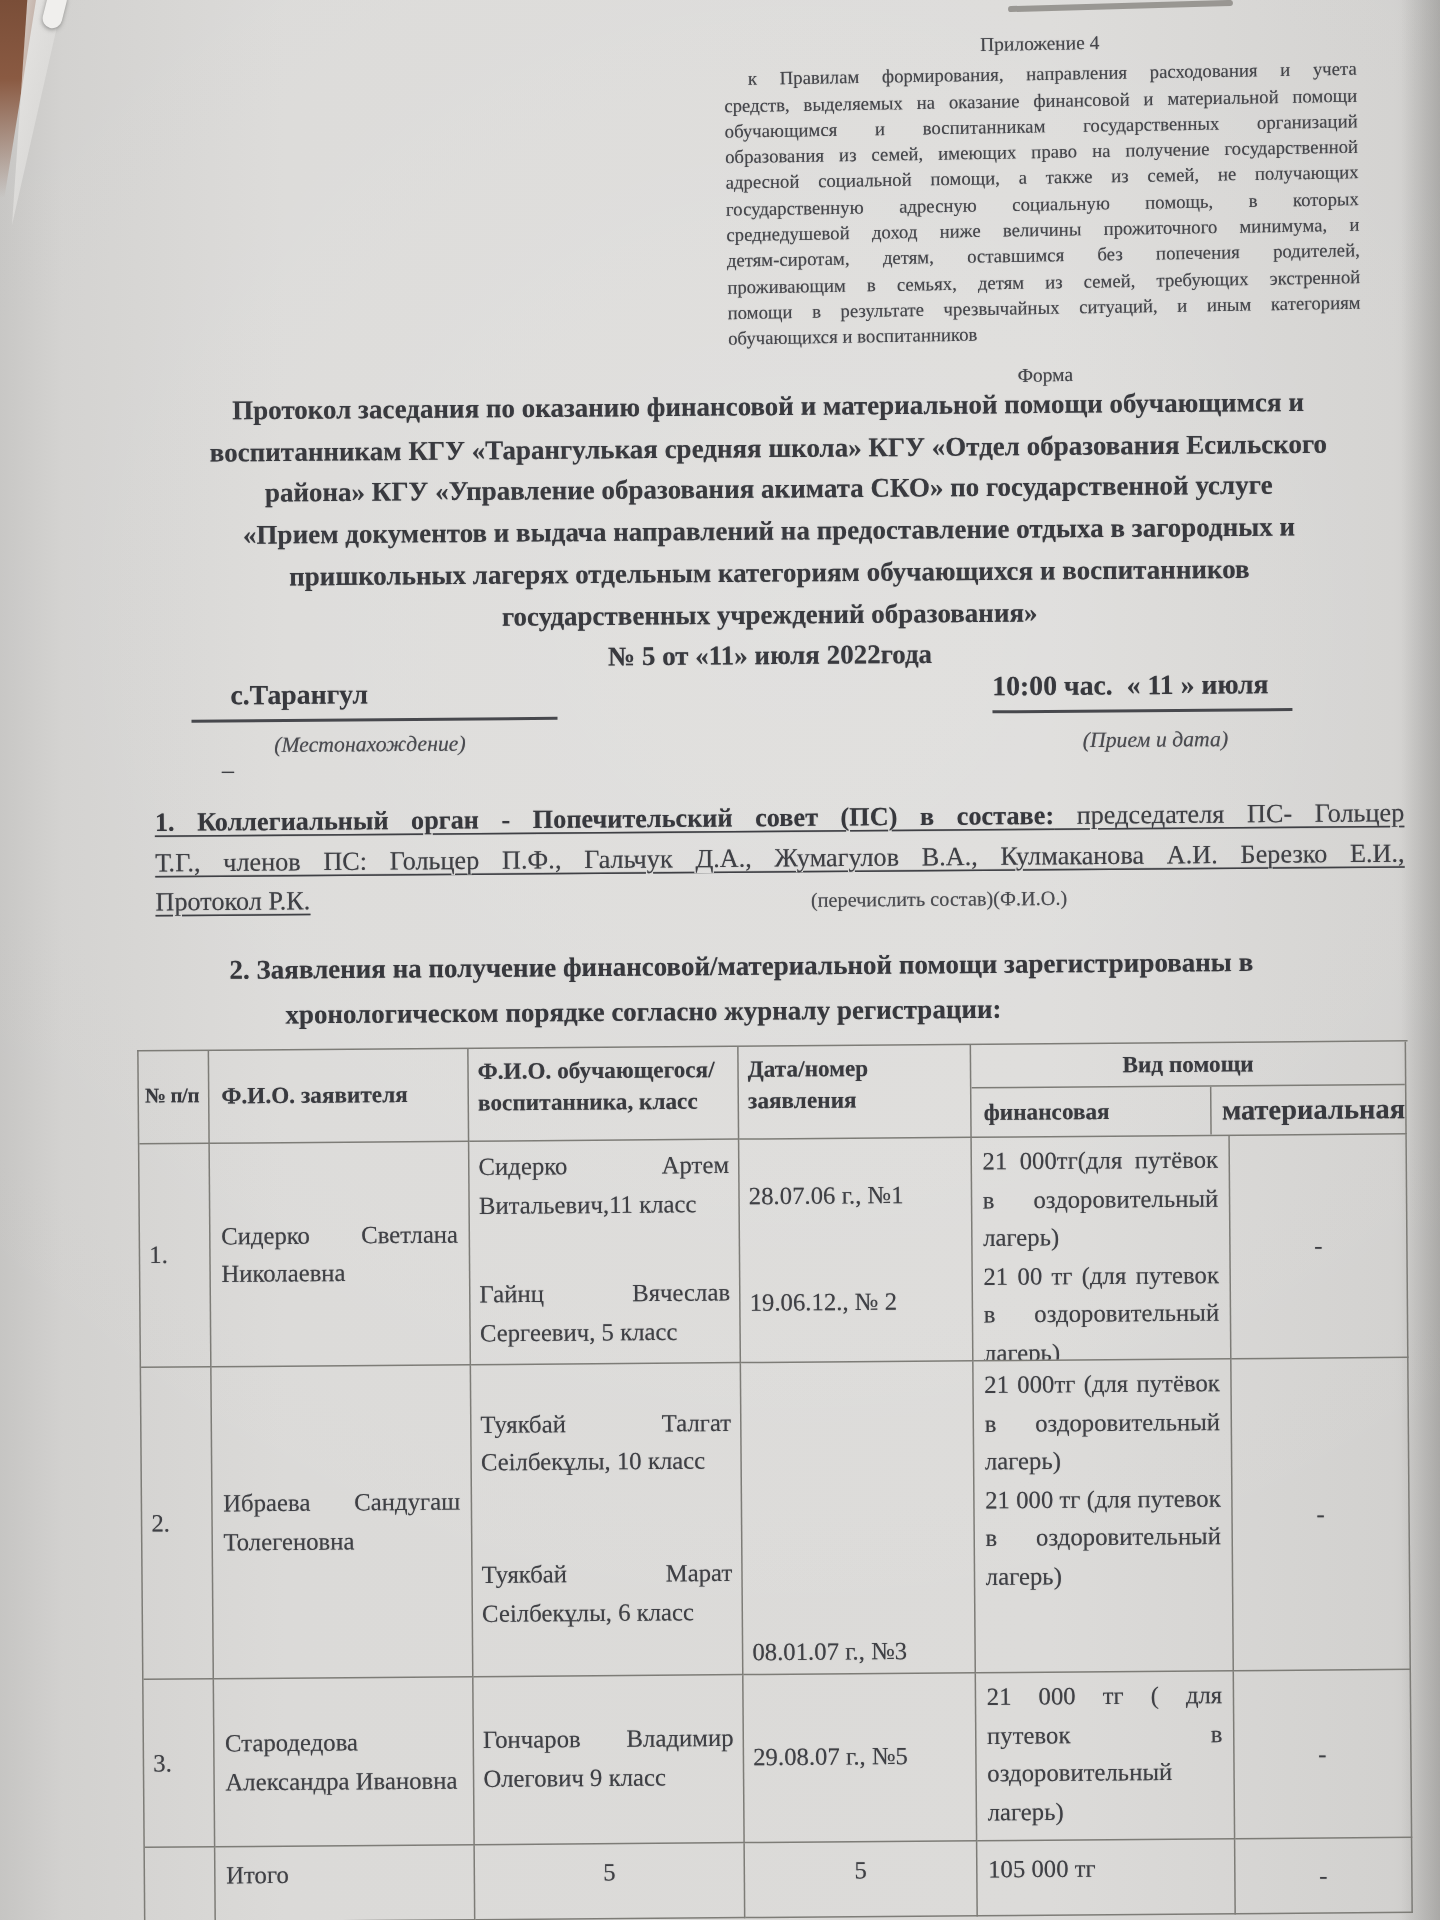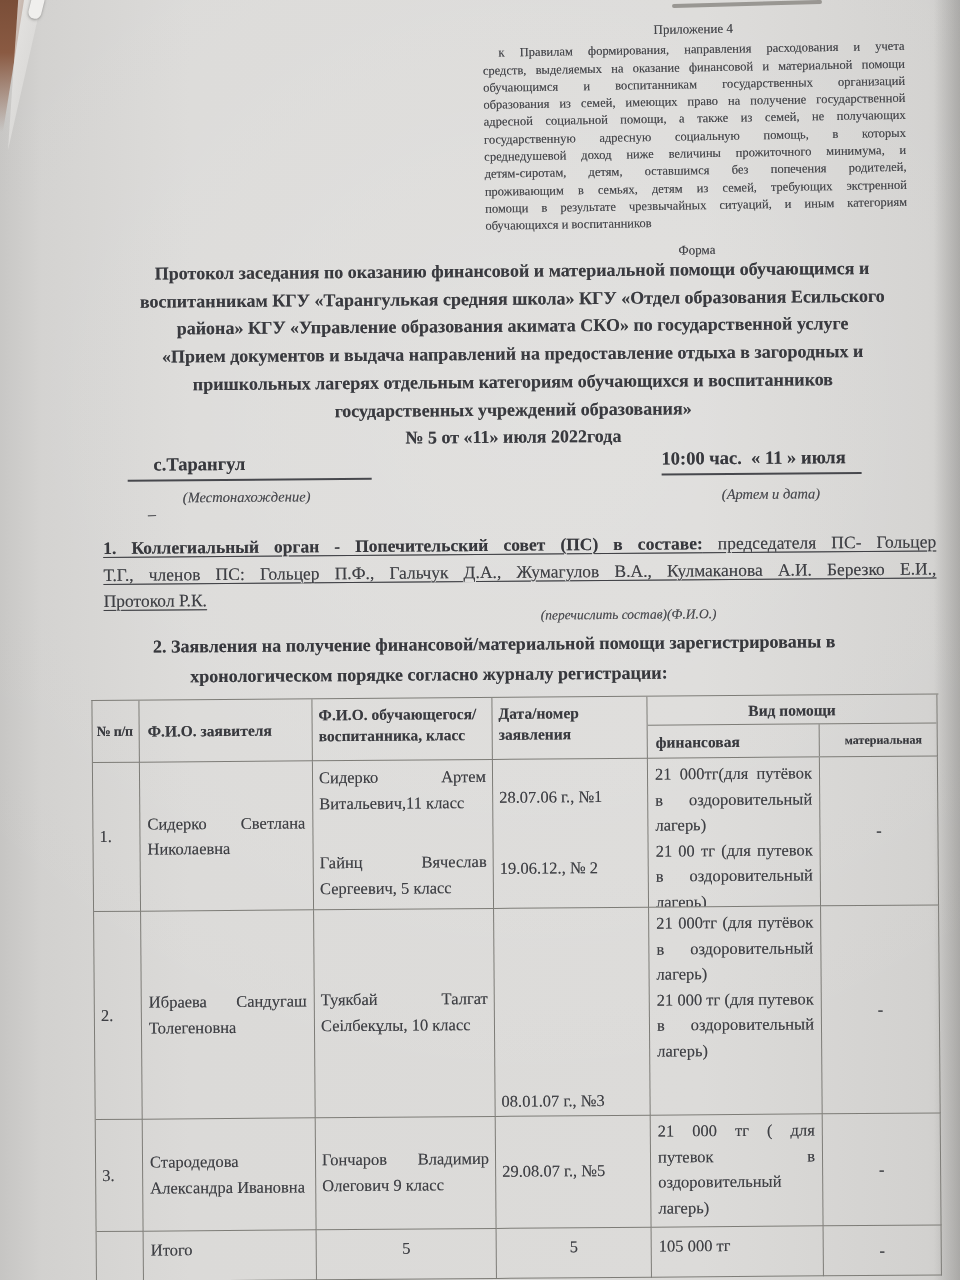--- a/index.html
+++ b/index.html
@@ -54,22 +54,22 @@
   .time-caption { position:absolute; left:722px; top:488px; font-style:italic; font-size:14.5px; color:#4a4b50; }
   .stray-dash { position:absolute; left:148px; top:503px; font-size:16px; }
 
   
   .section1 { position:absolute; left:103px; top:532px; width:833px;
     font-size:17.5px; line-height:26.5px; }
   .s1-line { text-decoration:underline; text-underline-offset:3px; text-decoration-thickness:1.3px; }
   .s1-just { text-align:justify; text-align-last:justify; }
   .s1-bold { font-weight:bold; color:#37383d; }
   .s1-row { position:relative; }
-  .s1-caption { position:absolute; left:437px; top:3px; font-style:italic; font-size:13.5px;
-    text-decoration:none; color:#4a4b50;margin-top:15px; }
+  .s1-caption { position:absolute; left:437px; top:3px; font-size:13.5px;
+    text-decoration:none; color:#4a4b50; }
 
   
   .section2 { position:absolute; left:152px; top:629px; width:770px;
     font-weight:bold; font-size:18px; line-height:30px; color:#37383d; }
   .s2-line2 { padding-left:37px; }
 
   
   .doc-table { position:absolute; left:90px; top:697px; width:847px;
     border-top:1px solid #7d7c77; border-left:1px solid #7d7c77; font-size:16.5px; }
   .t-row { display:flex; }
@@ -78,21 +78,21 @@
   .h-hdr{height:62px}.h-r1{height:149px}.h-r2{height:208px}.h-r3{height:112px}.h-tot{height:50px}
   .hdr { font-weight:bold; color:#393a3f; font-size:15.5px; line-height:21px; }
   .hc-num { display:flex; align-items:center; padding:2px 2px 2px 4px;
     font-size:14px; white-space:nowrap; letter-spacing:-0.3px; }
   .hc-mid { display:flex; align-items:center; padding:4px 6px 4px 8px; }
   .hc-top { padding:5px 6px; }
   .aid-wrap { display:flex; flex-direction:column; padding:0; }
   .aid-top { height:29px; border-bottom:1px solid #7d7c77; display:flex; align-items:center; justify-content:center; }
   .aid-bottom { flex:1; display:flex; }
   .sub5 { width:172px; border-right:1px solid #7d7c77; display:flex; align-items:center; padding-left:8px; }
-  .sub6 { flex:1; display:flex; align-items:center; padding-left:25px; font-size:12px; }
+  .sub6 { flex:1; display:flex; align-items:center; padding-left:7px; font-size:19px; }
 
   .cell-num { display:flex; align-items:center; padding:4px 3px 4px 6px; }
   .cell-applicant { display:flex; align-items:center; padding:4px 7px; }
   .jtext { text-align:justify; line-height:25.5px; }
   .cell-student, .cell-date { display:flex; flex-direction:column; padding:2px 6px 4px 6px; }
   .zone { flex:1; display:flex; flex-direction:column; }
   .z-top { justify-content:flex-start; padding-top:2px; }
   .z-bottom { justify-content:flex-end; padding-bottom:4px; }
   .z-center { justify-content:center; }
   .z-date2 { justify-content:flex-end; padding-top:26px; }
@@ -136,21 +136,21 @@
       <div>района» КГУ «Управление образования акимата СКО» по государственной услуге</div>
       <div>«Прием документов и выдача направлений на предоставление отдыха в загородных и</div>
       <div>пришкольных лагерях отдельным категориям обучающихся и воспитанников</div>
       <div>государственных учреждений образования»</div>
       <div>№ 5 от «11» июля 2022года</div>
     </div>
 
     <div class="loc-value">с.Тарангул</div>
     <div class="loc-caption">(Местонахождение)</div>
     <div class="time-value">10:00 час.&nbsp; «&nbsp;11&nbsp;» июля</div>
-    <div class="time-caption">(Артем и дата)</div>
+    <div class="time-caption">(Прием и дата)</div>
     <div class="stray-dash">–</div>
 
     <div class="section1">
       <div class="s1-line s1-just"><span class="s1-bold">1. Коллегиальный орган - Попечительский совет (ПС) в составе:</span><span> председателя ПС- Гольцер</span></div>
       <div class="s1-line s1-just">Т.Г., членов ПС: Гольцер П.Ф., Гальчук Д.А., Жумагулов В.А., Кулмаканова А.И. Березко Е.И.,</div>
       <div class="s1-row">
         <span class="s1-line">Протокол Р.К.</span>
         <span class="s1-caption">(перечислить состав)(Ф.И.О.)</span>
       </div>
     </div>
@@ -208,20 +208,23 @@
 
       <div class="t-row h-r2">
         <div class="cell w1 cell-num">2.</div>
         <div class="cell w2 cell-applicant">
             <div class="jtext">Ибраева Сандугаш Толегеновна</div>
           </div>
         <div class="cell w3 cell-student">
           <div class="zone z-center">
               <div class="jtext">Туякбай Талгат Сеілбекұлы, 10 класс</div>
             </div>
+          <div class="zone z-center">
+              <div class="jtext">Туякбай Марат Сеілбекұлы, 6 класс</div>
+            </div>
         </div>
         <div class="cell w4 cell-date">
           <div class="zone z-date2">
               <div>08.01.07 г., №3</div>
             </div>
         </div>
         <div class="cell w5 cell-fin">
           <div class="jtext">21&nbsp;000тг (для путёвок в оздоровительный лагерь)</div>
           <div class="jtext">21&nbsp;000 тг (для путевок в оздоровительный лагерь)</div>
         </div>

